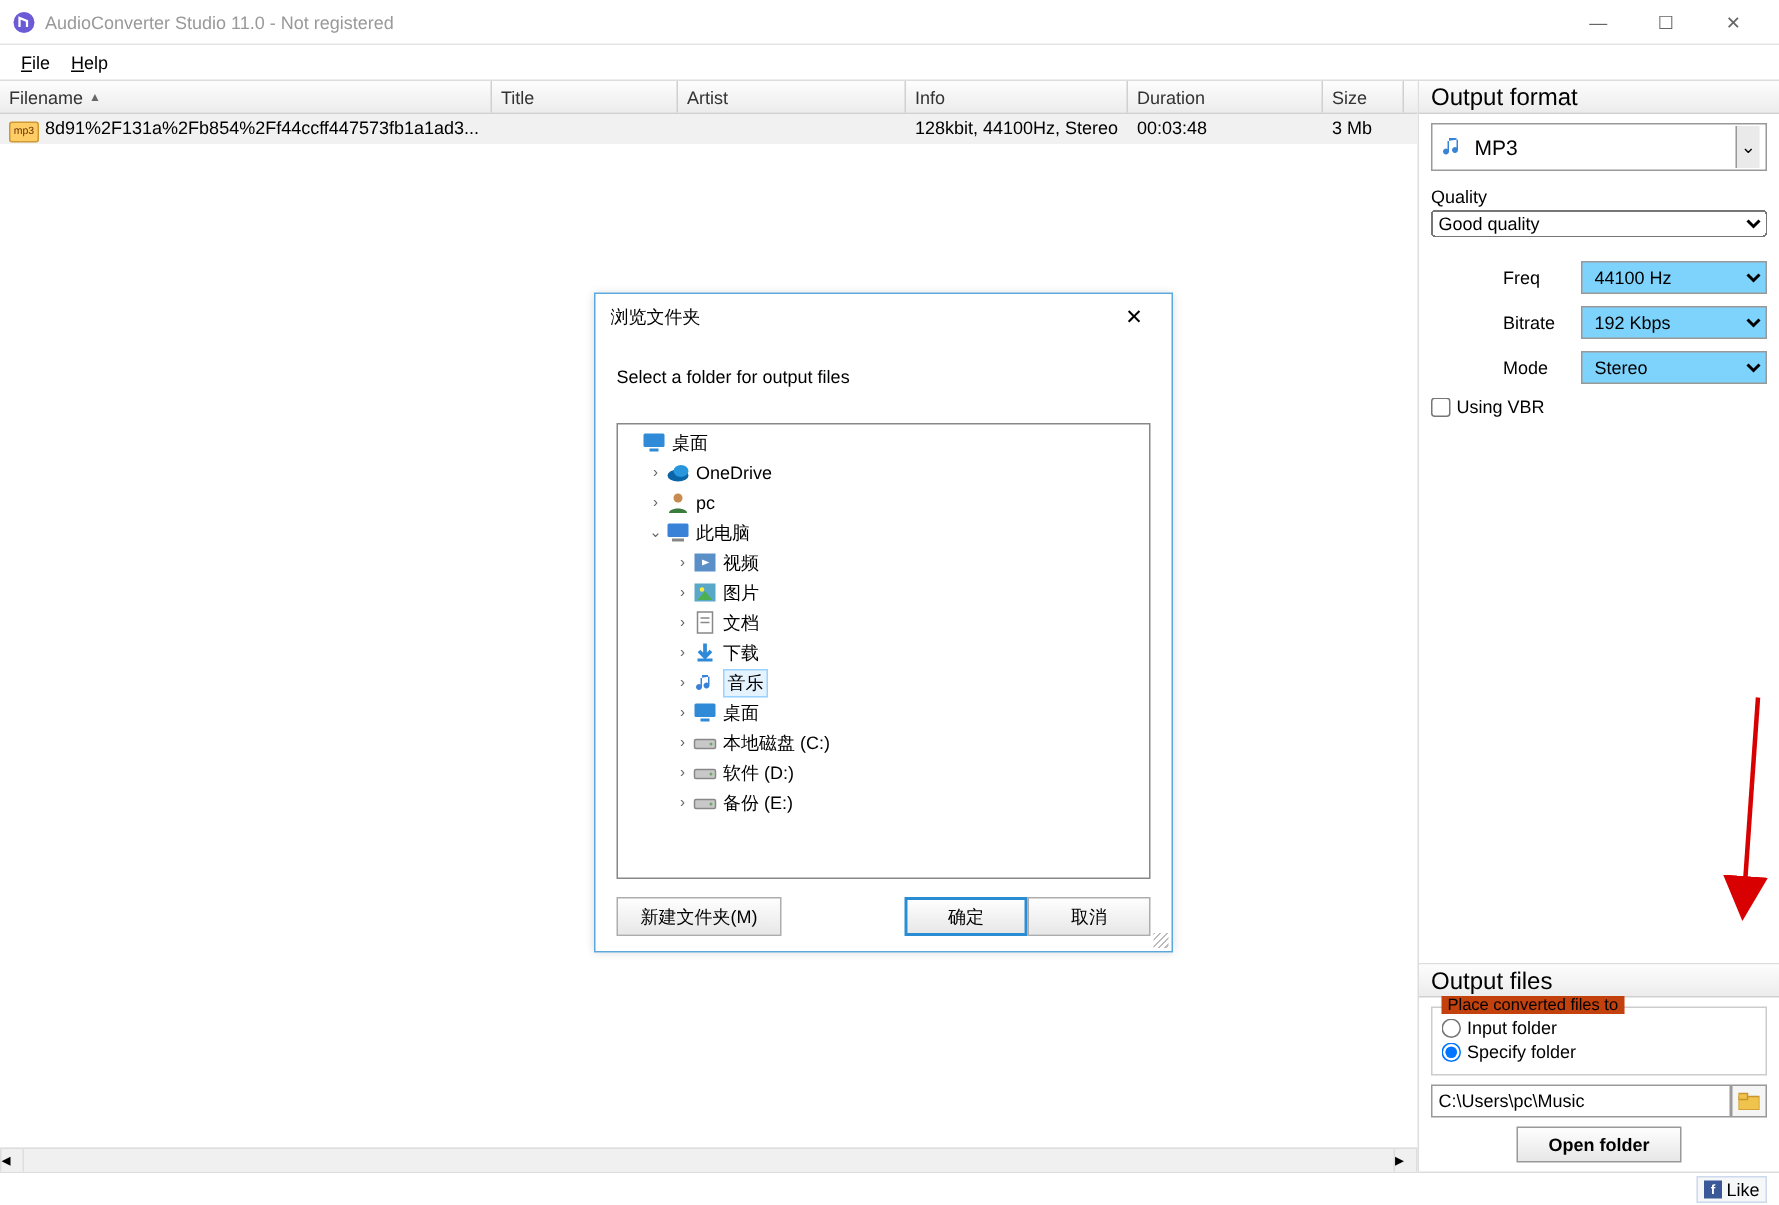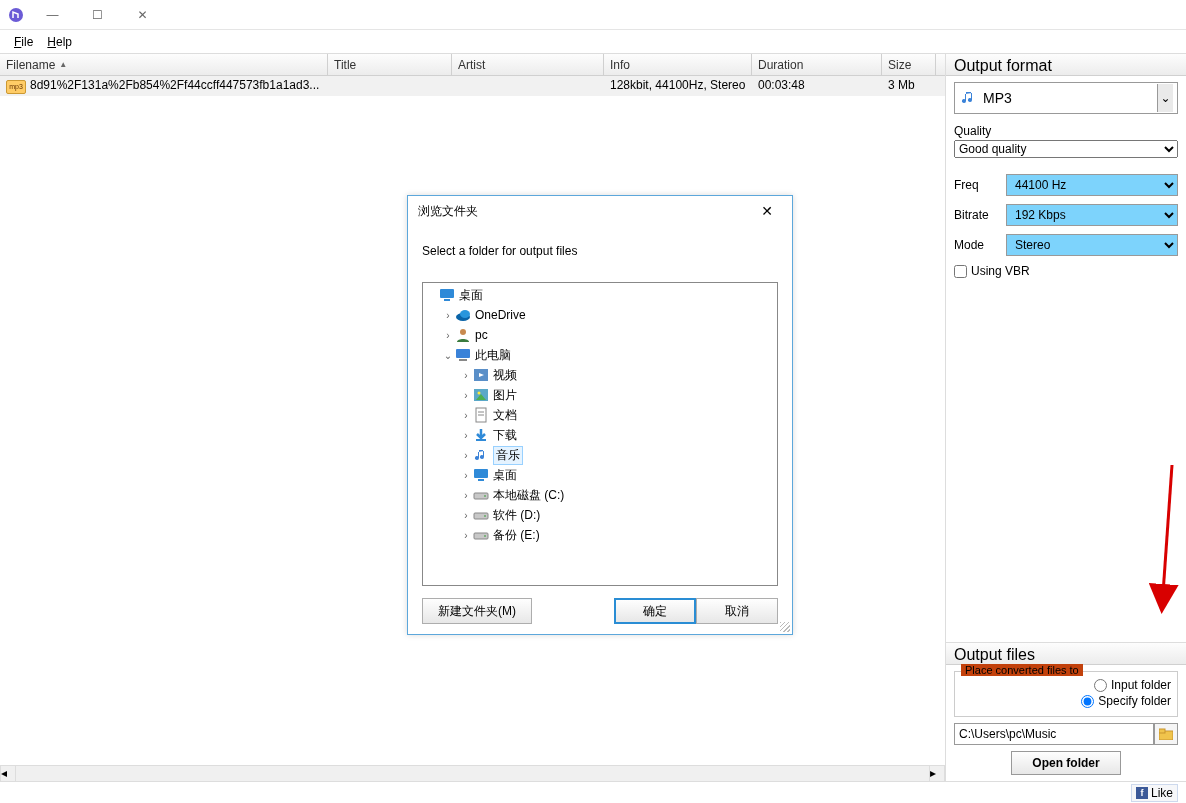--- a/index.html
+++ b/index.html
@@ -35,50 +35,50 @@
 .tbody { flex: 1; position: relative; }
 
 
 .panel-section { padding: 4px 8px; }
 .panel-header { height: 22px; background: linear-gradient(#fdfdfd,#ececec); border-bottom: 1px solid #d0d0d0; padding: 3px 8px; font-size: 16px; }
 .format-box { margin: 6px 8px; height: 32px; border: 1px solid #999; display: flex; align-items: center; padding: 0 4px; }
 .format-box .noteicon { width: 18px; height: 18px; margin-right: 6px; }
 .format-box .label { flex: 1; font-size: 14px; }
 .format-box .arrow { width: 16px; height: 28px; background: #eaeaea; border-left: 1px solid #999; display:flex; align-items:center; justify-content:center; }
 .formrow { display: flex; align-items: center; margin: 4px 8px; }
-.formrow .lbl { width: 52px; }
+.formrow .lbl { width: 52px; margin-left: 48px; }
 .formrow select { flex: 1; height: 22px; border: 1px solid #999; padding: 0 4px; background: #7dd3fc; }
 .quality-select { width: 100%; margin: 2px 0 8px 0; }
 .freq-select, .bitrate-select, .mode-select { width: 136px; margin-left: auto; }
 .checkbox { display: flex; align-items: center; margin: 4px 8px; }
 .checkbox input { margin-right: 4px; }
 
 .spacer { flex: 1; }
 
 .output-files { border-top: 1px solid #ddd; }
 .group { border: 1px solid #ccc; margin: 6px 8px; padding: 4px 6px 6px 6px; position: relative; }
 .group .legend { position: absolute; top: -8px; left: 6px; background: #c2410c; padding: 0 4px; font-size: 11px; }
-.radio { display: flex; align-items: center; margin: 2px 0; justify-content: flex-end; }
+.radio { display: flex; align-items: center; margin: 2px 0; }
 .radio input { margin-right: 4px; }
 .pathrow { display: flex; margin: 2px 8px; }
 .pathrow input { flex: 1; height: 22px; border: 1px solid #999; padding: 0 4px; }
 .pathrow .browse { width: 24px; height: 22px; border: 1px solid #999; background: #f5f5f5; display:flex; align-items:center; justify-content:center; margin-left:0; }
 .openfolder { display: block; margin: 6px auto; width: 110px; height: 24px; border: 1px solid #999; background: linear-gradient(#fefefe,#e7e7e7); font-weight: bold; }
 
 
 .statusbar { height: 22px; border-top: 1px solid #ddd; display: flex; align-items: center; justify-content: flex-end; padding: 0 8px; }
 .flike { display: flex; align-items: center; border: 1px solid #cdd9ed; height: 18px; padding: 0 4px; background: #f6f7f9; }
 .flike .fbicon { width: 12px; height: 12px; background: #3b5998; color: #fff; font-size: 9px; font-weight: bold; text-align: center; line-height: 12px; margin-right: 3px; }
 
 
 .hscroll { height: 16px; background: #f0f0f0; border-top: 1px solid #ddd; display:flex; }
 .hscroll .track { flex:1; } .hscroll .btn { width:16px; border-left:1px solid #ddd; border-right:1px solid #ddd; background:#f0f0f0; }
 
 
-.dialog { position: absolute; left: 407px; top: 195px; width: 386px; height: 440px; background: #fff; border: 1px solid #5ca7db; box-shadow: 0 0 6px rgba(0,0,0,.15); display: flex; flex-direction: column; justify-content: space-between; }
+.dialog { position: absolute; left: 396px; top: 195px; width: 386px; height: 440px; background: #fff; border: 1px solid #5ca7db; box-shadow: 0 0 6px rgba(0,0,0,.15); display: flex; flex-direction: column; justify-content: space-between; }
 .dialog .dlg-title { height: 30px; display: flex; align-items: center; padding: 0 10px; font-size: 12px; }
 .dialog .dlg-title .close { margin-left: auto; width: 30px; text-align: center; font-size: 14px; }
 .dialog .dlg-body { flex: 1; padding: 6px 14px 10px 14px; display: flex; flex-direction: column; }
 .dialog .instr { padding: 12px 0 24px 0; font-size: 12px; }
 .dialog .tree { flex: 1; border: 1px solid #888; overflow-y: scroll; padding: 2px 0px; position:relative; }
 .tree-item { display: flex; align-items: center; height: 20px; padding: 0 2px; }
 .tree-item .expand { width: 14px; text-align:center; color:#666; font-size:10px; }
 .tree-item .icon { width: 16px; height: 16px; margin-right: 4px; }
 .tree-item.selected .label { background: #e5f3ff; border:1px solid #99d1ff; padding:0 2px; }
 .indent-0 { padding-left: 2px; } .indent-1 { padding-left: 18px; } .indent-2 { padding-left: 36px; }
@@ -96,20 +96,21 @@
 .sort-arrow { margin-left:4px; font-size:8px; color:#666; }
 </style>
 </head>
 <body>
 
 <div class="titlebar">
   <svg class="appicon" viewBox="0 0 16 16">
       <circle cx="8" cy="8" r="7" fill="#6b5bd6"></circle>
       <path d="M5 11V5l5 2v4" stroke="#fff" fill="none" stroke-width="1.5"></path>
     </svg>
+  <div class="title">AudioConverter Studio 11.0 - Not registered</div>
   <div class="winbtn">—</div>
   <div class="winbtn">☐</div>
   <div class="winbtn">✕</div>
 </div>
 
 <div class="menubar">
   <div class="menuitem"><u>F</u>ile</div>
   <div class="menuitem"><u>H</u>elp</div>
 </div>
 

